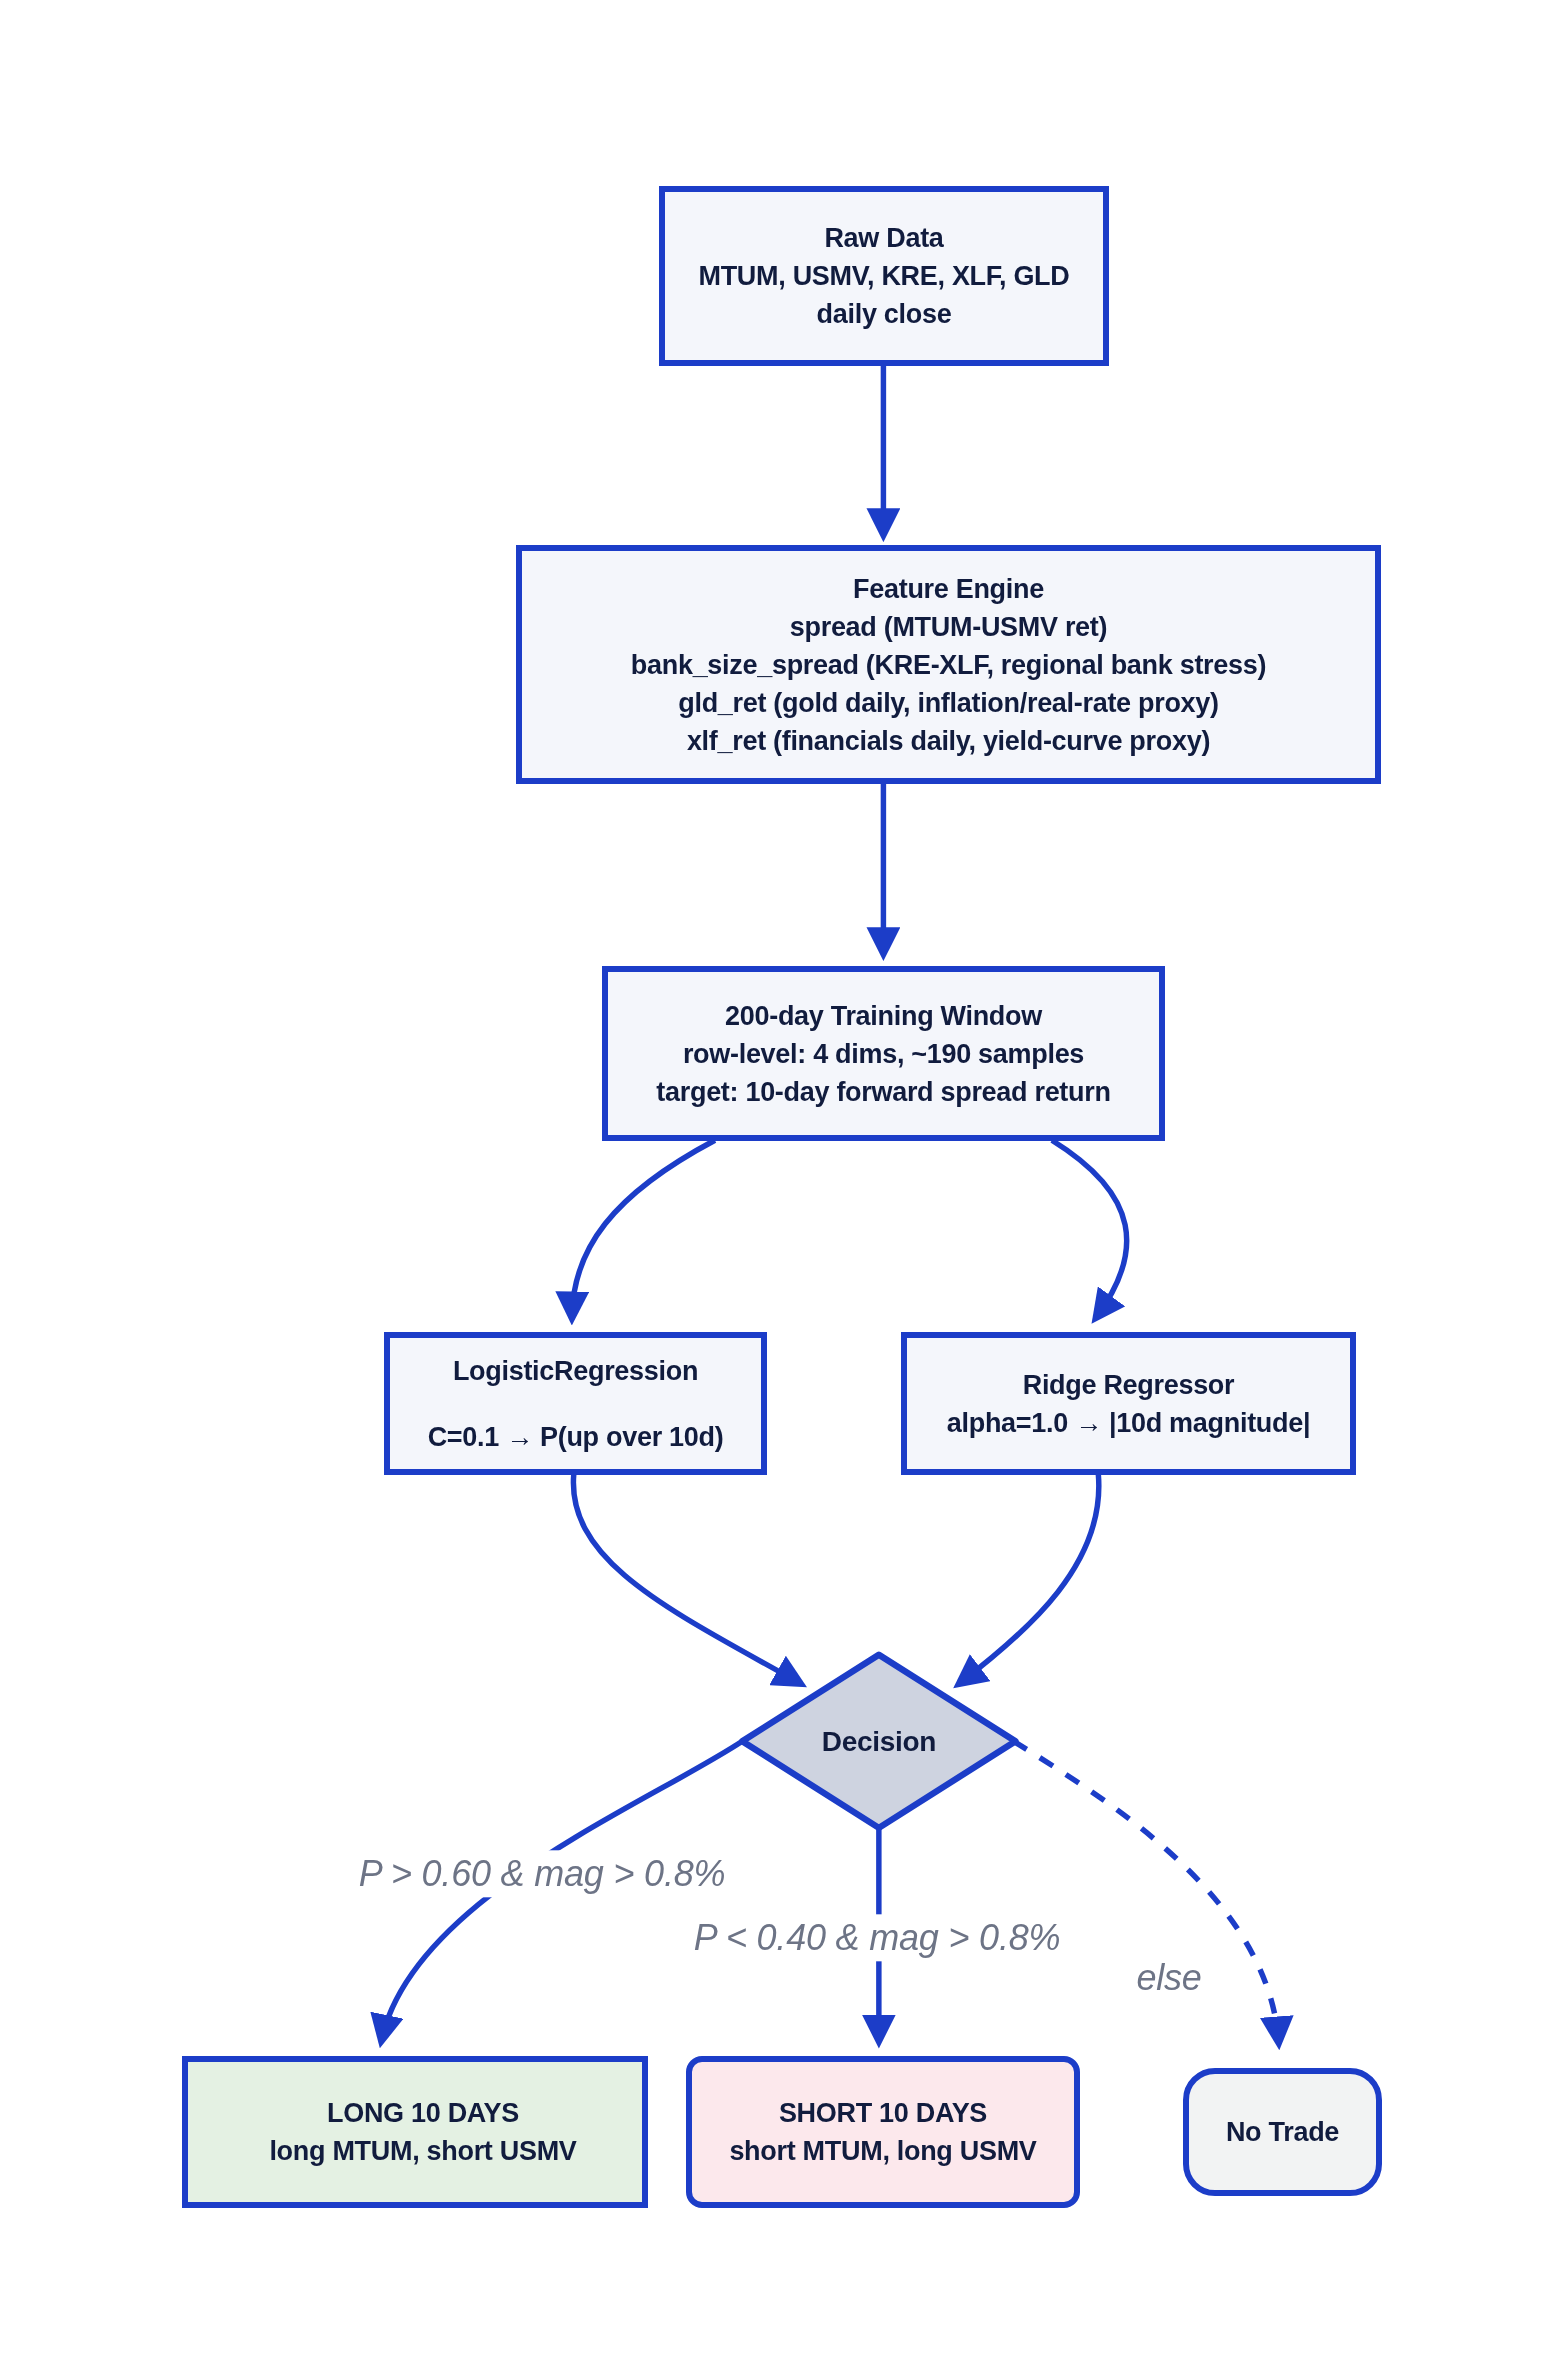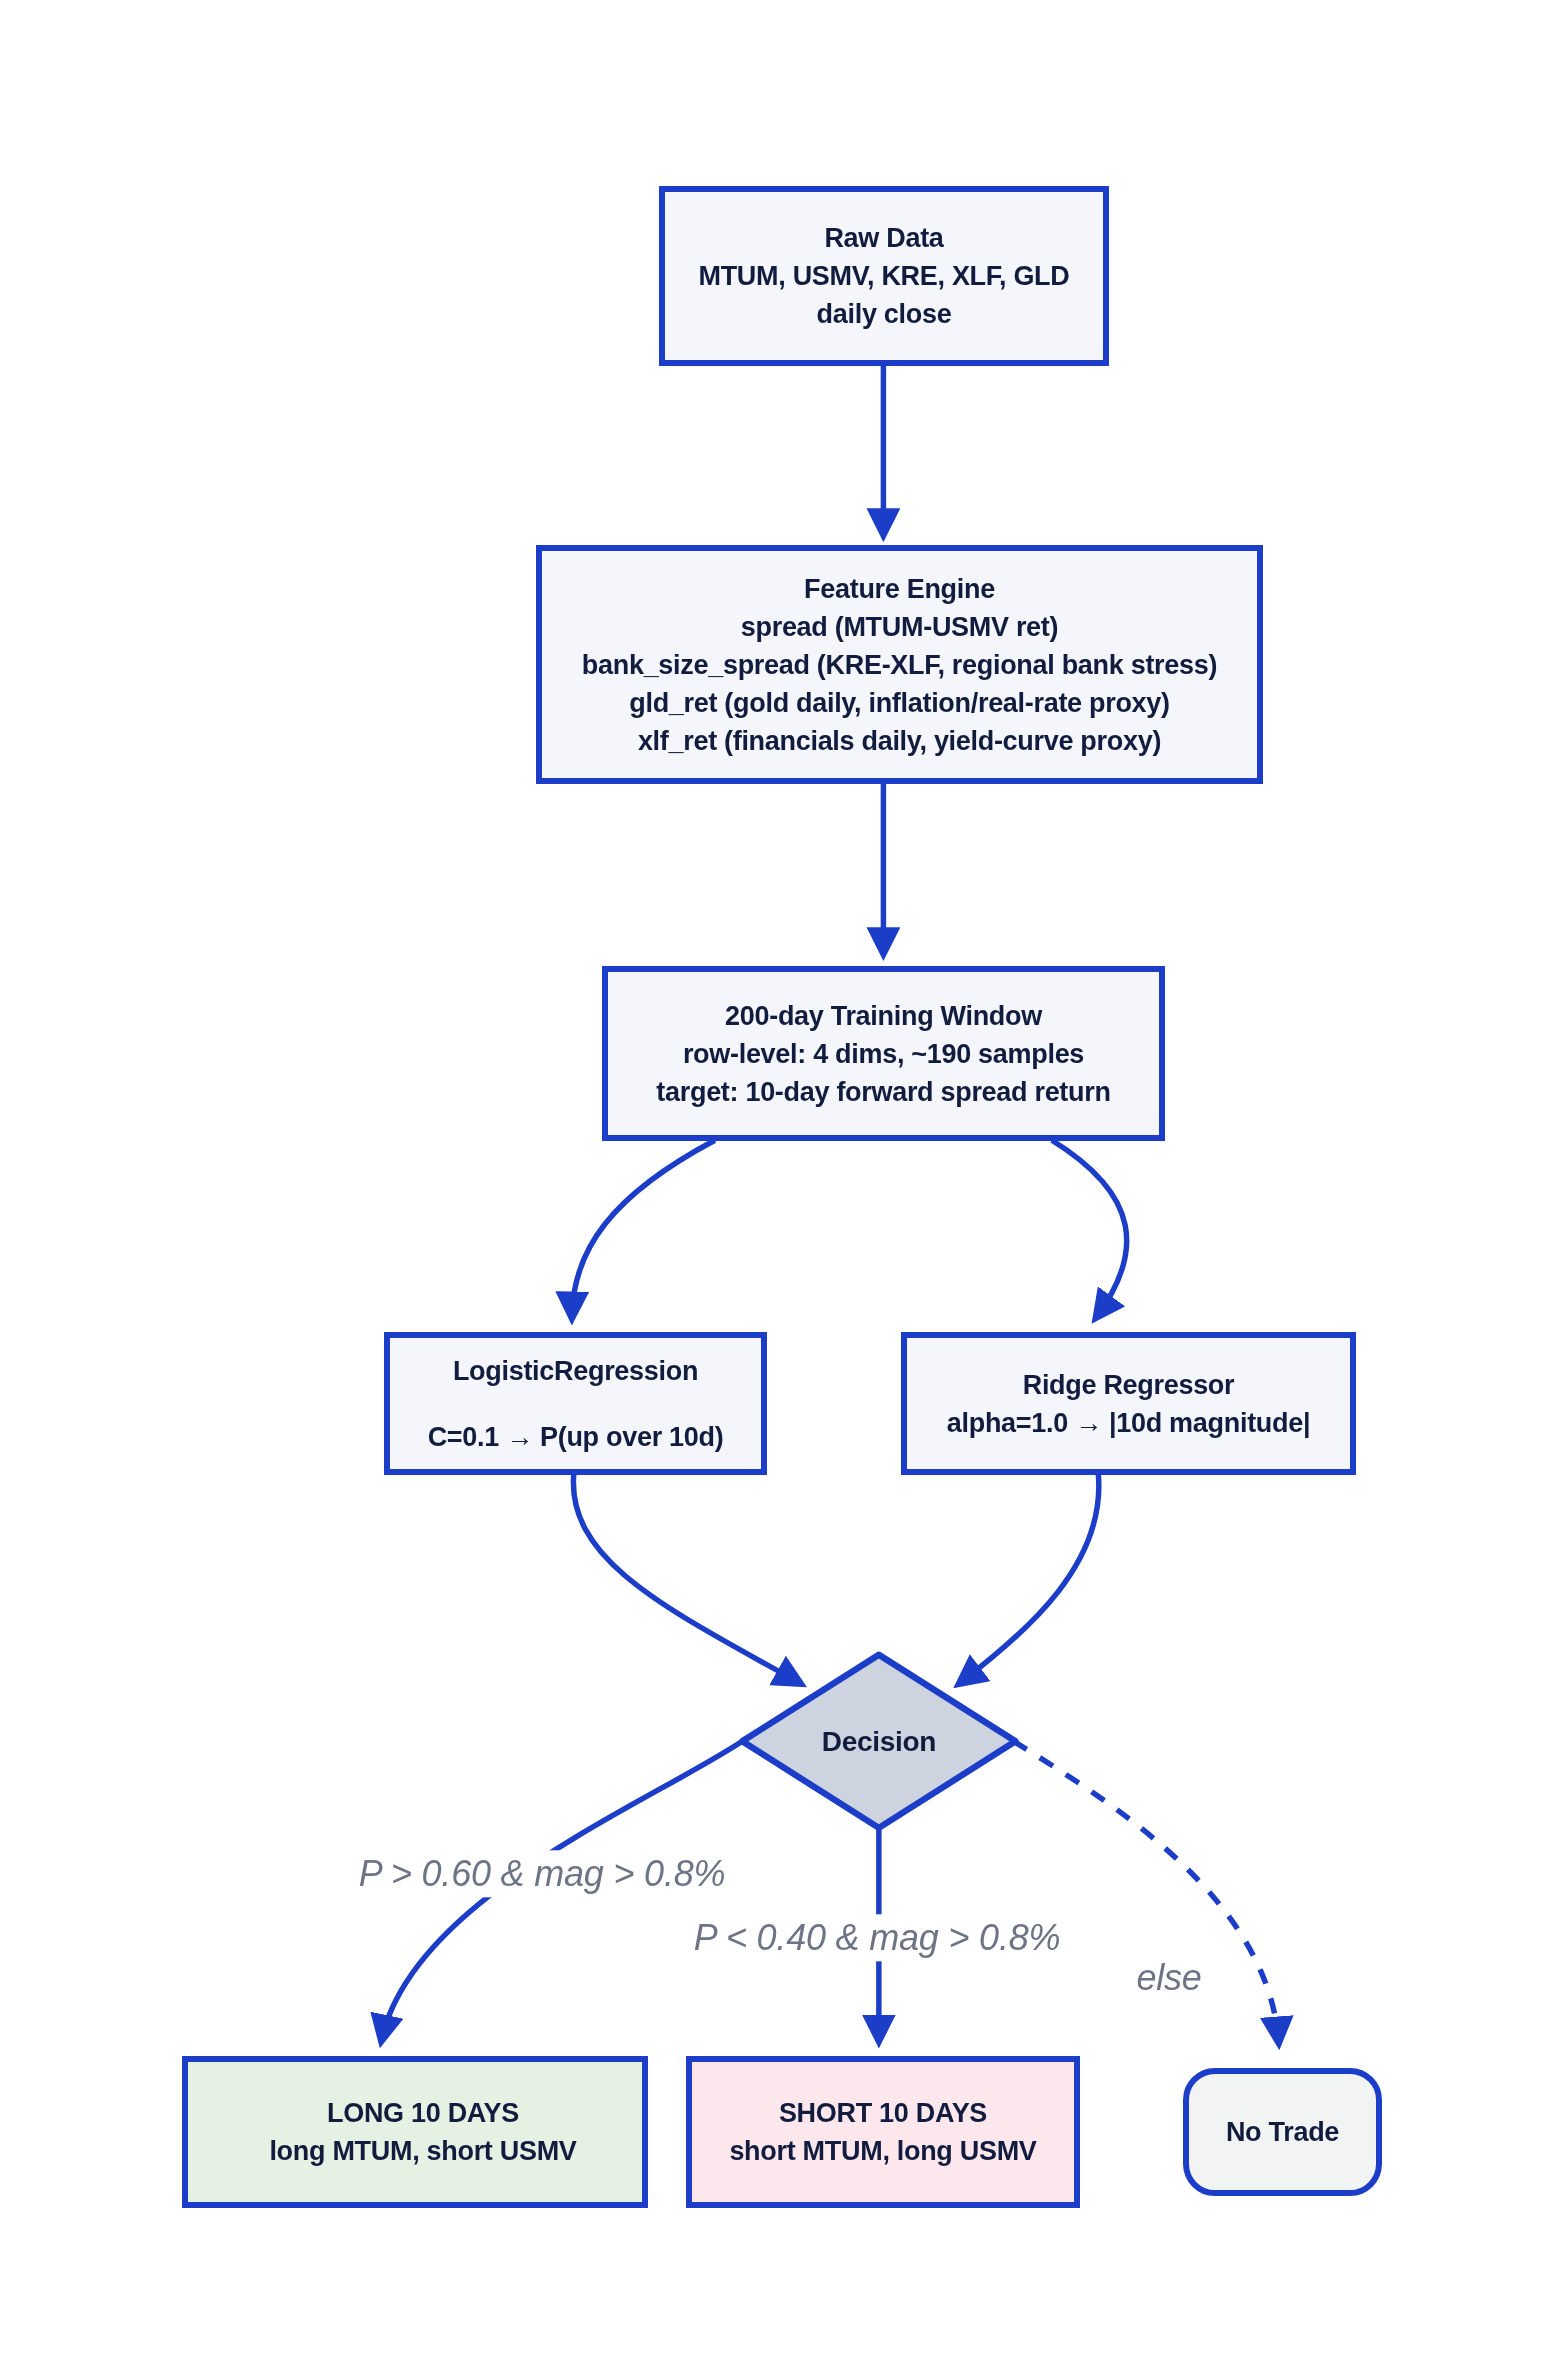--- a/index.html
+++ b/index.html
@@ -96,21 +96,21 @@
 
     <path d="M 1113 1912 C 1222 1980, 1392 2085, 1404 2242" stroke="#1c3dc8" stroke-width="6" fill="none" stroke-dasharray="17 17" marker-end="url(#arrowhead)"></path>
   </svg>
 
   <div class="node" style="left:659px; top:186px; width:450px; height:180px;">
     <div>Raw Data</div>
     <div>MTUM, USMV, KRE, XLF, GLD</div>
     <div>daily close</div>
   </div>
 
-  <div class="node" style="left:536px; top:545px; width:727px; height:239px;">
+  <div class="node" style="left:516px; top:545px; width:865px; height:239px;">
     <div>Feature Engine</div>
     <div>spread (MTUM-USMV ret)</div>
     <div>bank_size_spread (KRE-XLF, regional bank stress)</div>
     <div>gld_ret (gold daily, inflation/real-rate proxy)</div>
     <div>xlf_ret (financials daily, yield-curve proxy)</div>
   </div>
 
   <div class="node" style="left:602px; top:966px; width:563px; height:175px;">
     <div>200-day Training Window</div>
     <div>row-level: 4 dims, ~190 samples</div>
@@ -131,21 +131,21 @@
 
   <div class="edge-label" style="left:542px; top:1874px;">P &gt; 0.60 &amp; mag &gt; 0.8%</div>
   <div class="edge-label" style="left:877px; top:1938px;">P &lt; 0.40 &amp; mag &gt; 0.8%</div>
   <div class="edge-label" style="left:1169px; top:1978px;">else</div>
 
   <div class="node long" style="left:182px; top:2056px; width:466px; height:152px;padding-left:16px;">
     <div>LONG 10 DAYS</div>
     <div>long MTUM, short USMV</div>
   </div>
 
-  <div class="node short" style="left:686px; top:2056px; width:394px; height:152px;">
+  <div class="node short" style="left:686px; top:2056px; width:394px; height:152px;border-radius:16px;">
     <div>SHORT 10 DAYS</div>
     <div>short MTUM, long USMV</div>
   </div>
 
   <div class="node notrade" style="left:1183px; top:2068px; width:199px; height:128px;border-radius:32px;">
     <div>No Trade</div>
   </div>
 
 </div>
 

